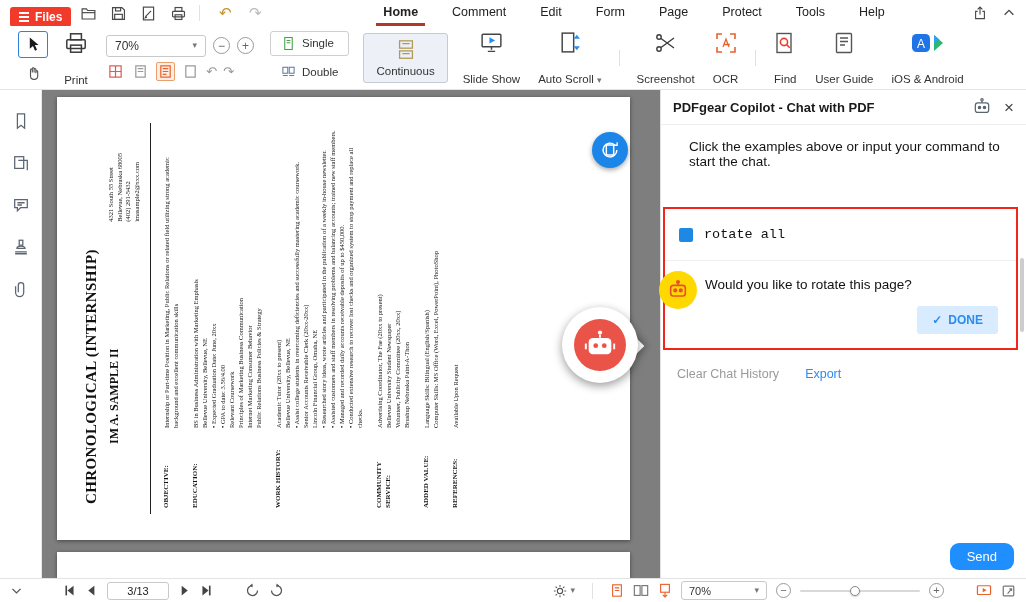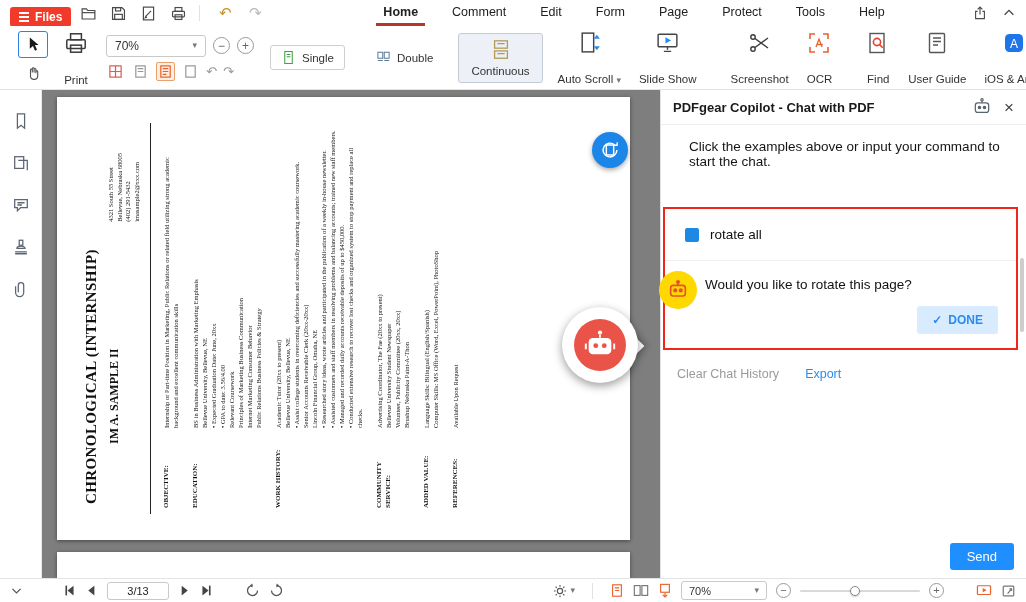--- a/index.html
+++ b/index.html
@@ -31,21 +31,21 @@
   .cursor-box { width:30px; height:27px; border:1px solid #2f80e0; border-radius:3px; display:flex; align-items:center; justify-content:center; cursor:pointer; background:#fff; }
   .hand-box { width:30px; height:24px; display:flex; align-items:center; justify-content:center; cursor:pointer; }
   .zoom-block { display:flex; flex-direction:column; gap:5px; padding:0 8px; }
   .zoom-row { display:flex; align-items:center; gap:7px; }
   .zoom-select { width:100px; height:22px; border:1px solid #c9c9c9; border-radius:3px; display:flex; align-items:center; justify-content:space-between; padding:0 8px; font-size:12px; cursor:pointer; background:#fff; }
   .round-btn { width:17px; height:17px; border:1px solid #9a9a9a; border-radius:50%; display:flex; align-items:center; justify-content:center; font-size:12px; color:#666; cursor:pointer; line-height:1; background:#fff; }
   .mini-row { display:flex; align-items:center; gap:6px; }
   .mini-ico { width:19px; height:19px; display:flex; align-items:center; justify-content:center; cursor:pointer; border:1px solid transparent; border-radius:2px; }
   .mini-ico.sel { border-color:#e8a06c; background:#fdeee3; }
   .mini-glyph { font-size:13px; color:#9a9a9a; }
-  .sd-col { display:flex; gap:20px; padding:0 8px; }
+  .sd-col { display:flex; flex-direction:column; gap:4px; padding:0 8px; }
   .pill { display:flex; align-items:center; gap:6px; height:25px; padding:0 10px; font-size:11.5px; cursor:pointer; border-radius:3px; border:1px solid transparent; }
   .pill.boxed { border-color:#cfcfcf; background:#fff; }
   .continuous-btn { display:flex; flex-direction:column; align-items:center; justify-content:center; gap:4px; padding:5px 12px; margin:1px 6px; background:#edf1f7; border:1px solid #c3cbd6; border-radius:3px; cursor:pointer; }
   
   .sidebar { position:absolute; left:0; top:90px; width:42px; height:488px; background:#fff; border-right:1px solid #e8e8e8; display:flex; flex-direction:column; align-items:center; padding-top:22px; gap:24px; }
   .sb-ico { cursor:pointer; display:flex; }
   
   .docarea { position:absolute; left:42px; top:90px; width:618px; height:488px; background:#7e7e7e; overflow:hidden; }
   .page { position:absolute; background:#fff; box-shadow:0 1px 4px rgba(0,0,0,.45); }
   .page1 { left:15px; top:7px; width:573px; height:443px; overflow:hidden; }
@@ -67,33 +67,33 @@
   .callout-tail { position:absolute; left:583px; top:248px; width:16px; height:16px; background:#fff; transform:rotate(45deg); box-shadow:3px -3px 6px rgba(0,0,0,.18); }
   .robot-red { width:52px; height:52px; border-radius:50%; background:#ea5448; display:flex; align-items:center; justify-content:center; }
   
   .chat { position:absolute; left:660px; top:90px; width:366px; height:488px; background:#fff; border-left:1px solid #e2e2e2; display:flex; flex-direction:column; }
   .chat-header { height:35px; flex:none; display:flex; align-items:center; padding:0 12px; border-bottom:1px solid #ededed; }
   .chat-title { font-size:13px; font-weight:bold; color:#1a1a1a; }
   .chat-header-icons { margin-left:auto; display:flex; align-items:center; gap:12px; }
   .close-x { font-size:17px; color:#444; cursor:pointer; line-height:1; }
   .chat-intro { padding:14px 18px 6px 28px; font-size:13.5px; line-height:15px; color:#151515; }
   .msg-box { position:relative; margin:32px 8px 0 2px; border:2px solid #f2251a; background:#fff; }
-  .msg-user { display:flex; align-items:center; gap:11px; padding:18px 20px; font-size:13.5px; color:#111; }
+  .msg-user { display:flex; align-items:center; gap:11px; padding:18px 14px; font-size:13.5px; color:#111;font-family:Liberation Mono, monospace; }
   .blue-square { width:14px; height:14px; background:#1e88e5; border-radius:2px; flex:none; }
   .msg-divider { height:1px; background:#efefef; margin:0 0; }
   .msg-bot { padding:16px 14px 4px 40px; font-size:13.5px; color:#111; }
   .yellow-circle { position:absolute; left:-6px; top:62px; width:38px; height:38px; border-radius:50%; background:#ffd800; display:flex; align-items:center; justify-content:center; }
   .done-row { text-align:right; padding:10px 18px 14px; }
   .done-btn { display:inline-flex; align-items:center; gap:6px; background:#d9ebff; color:#2a8cf0; font-size:12px; font-weight:bold; padding:7px 15px; border-radius:3px; cursor:pointer; border:0; }
   .chat-actions { display:flex; gap:26px; padding:17px 16px 8px; font-size:12.5px; }
   .link-gray { color:#9a9a9a; cursor:pointer; }
   .link-blue { color:#2a8cf0; cursor:pointer; }
   .chat-input { flex:1; border:0; outline:0; resize:none; padding:6px 16px; font-family:"Liberation Sans","DejaVu Sans",sans-serif; font-size:13px; color:#333; }
   .chat-input::placeholder { color:#c3c3c3; }
-  .send-btn { position:absolute; right:12px; bottom:8px; background:#1f8fff; color:#fff; font-size:13px; padding:6px 17px; border-radius:3px; border:0; cursor:pointer; }
+  .send-btn { position:absolute; right:12px; bottom:8px; background:#1f8fff; color:#fff; font-size:13px; padding:6px 17px; border-radius:9px; border:0; cursor:pointer; }
   .chat-scrollbar { position:absolute; right:2px; top:168px; width:4px; height:74px; background:#cdcdcd; border-radius:2px; cursor:pointer; }
   
   .statusbar { position:absolute; left:0; bottom:0; right:0; height:24px; border-top:1px solid #e3e3e3; background:#fff; display:flex; align-items:center; padding:0 10px; gap:9px; font-size:11px; }
   .sb-btn { display:flex; align-items:center; justify-content:center; cursor:pointer; }
   .page-box { width:62px; height:18px; border:1px solid #c9c9c9; border-radius:3px; display:flex; align-items:center; justify-content:center; font-size:11px; color:#222; cursor:text; background:#fff; }
   .zoom-box { width:86px; height:19px; border:1px solid #c9c9c9; border-radius:3px; display:flex; align-items:center; justify-content:space-between; padding:0 7px; font-size:11px; cursor:pointer; background:#fff; }
   .slider { position:relative; width:120px; height:14px; cursor:pointer; }
   .slider .track { position:absolute; left:0; right:0; top:6.5px; height:2px; background:#d9d9d9; border-radius:1px; }
   .slider .thumb { position:absolute; left:42%; top:2px; width:10px; height:10px; border-radius:50%; background:#fff; border:1px solid #8a8a8a; box-shadow:0 1px 2px rgba(0,0,0,.2); }
   .caret { font-size:9px; color:#777; line-height:1; }
@@ -255,34 +255,34 @@
       <svg width="22" height="22" viewBox="0 0 24 24" fill="none" stroke="#b09a55" stroke-width="1.4">
           <rect x="5" y="2" width="14" height="8"></rect>
           <rect x="5" y="13" width="14" height="8"></rect>
           <path d="M8 5h8M8 16h8"></path>
         </svg>
       <span class="tb-label" style="margin-top:0">Continuous</span>
     </div>
 
     <div class="tool-col">
       <svg width="25" height="25" viewBox="0 0 24 24">
+          <rect x="3" y="4" width="18" height="12" rx="1" fill="none" stroke="#444" stroke-width="1.4"></rect>
+          <polygon points="10,7 15.5,10 10,13" fill="#2a8cf0"></polygon>
+          <path d="M12 16v3M8.5 20.5h7" stroke="#444" stroke-width="1.4" fill="none"></path>
+        </svg>
+      <span class="tb-label">Slide Show</span>
+    </div>
+
+    <div class="tool-col">
+      <svg width="25" height="25" viewBox="0 0 24 24">
           <rect x="5" y="3" width="11" height="18" fill="none" stroke="#444" stroke-width="1.4"></rect>
           <polygon points="22,8.5 19,4.5 16,8.5" fill="#2a8cf0"></polygon>
           <polygon points="22,15.5 19,19.5 16,15.5" fill="#2a8cf0"></polygon>
         </svg>
       <span class="tb-label"><span>Auto Scroll</span> <span class="caret">▾</span></span>
-    </div>
-
-    <div class="tool-col">
-      <svg width="25" height="25" viewBox="0 0 24 24">
-          <rect x="3" y="4" width="18" height="12" rx="1" fill="none" stroke="#444" stroke-width="1.4"></rect>
-          <polygon points="10,7 15.5,10 10,13" fill="#2a8cf0"></polygon>
-          <path d="M12 16v3M8.5 20.5h7" stroke="#444" stroke-width="1.4" fill="none"></path>
-        </svg>
-      <span class="tb-label">Slide Show</span>
     </div>
 
     <span class="vsep"></span>
 
     <div class="tool-col">
       <svg width="24" height="24" viewBox="0 0 24 24" fill="none" stroke="#3c3c3c" stroke-width="1.4">
           <circle cx="5" cy="6" r="2.2"></circle>
           <circle cx="5" cy="18" r="2.2"></circle>
           <path d="M7 7.5L20 17M7 16.5L20 7"></path>
         </svg>

